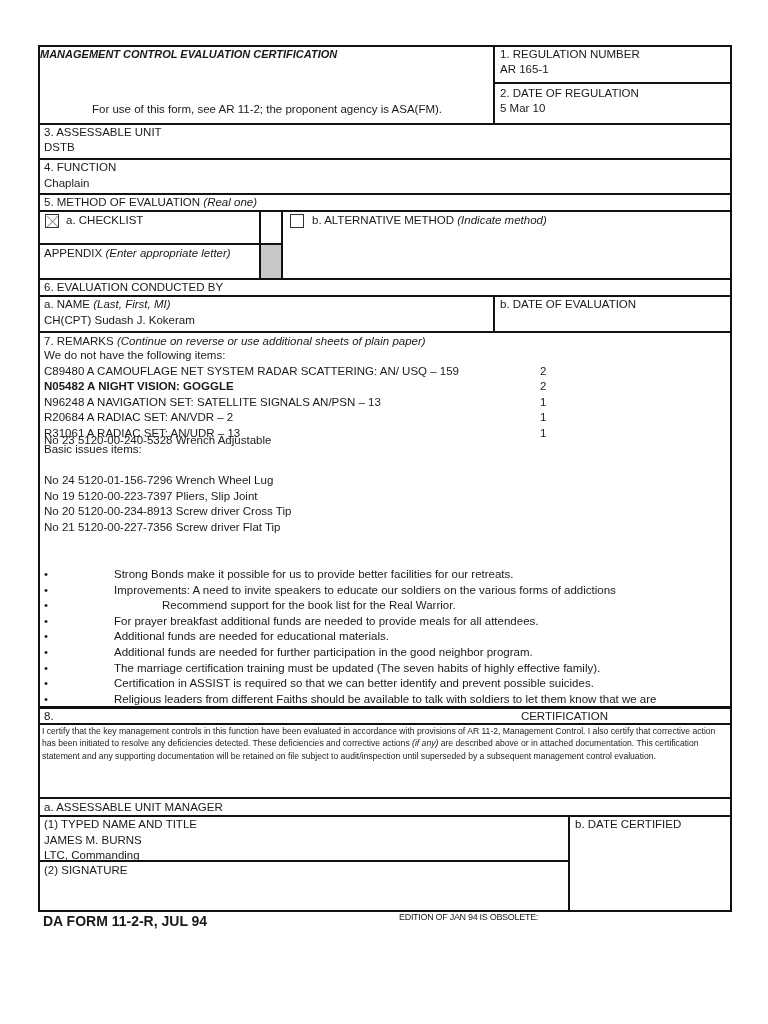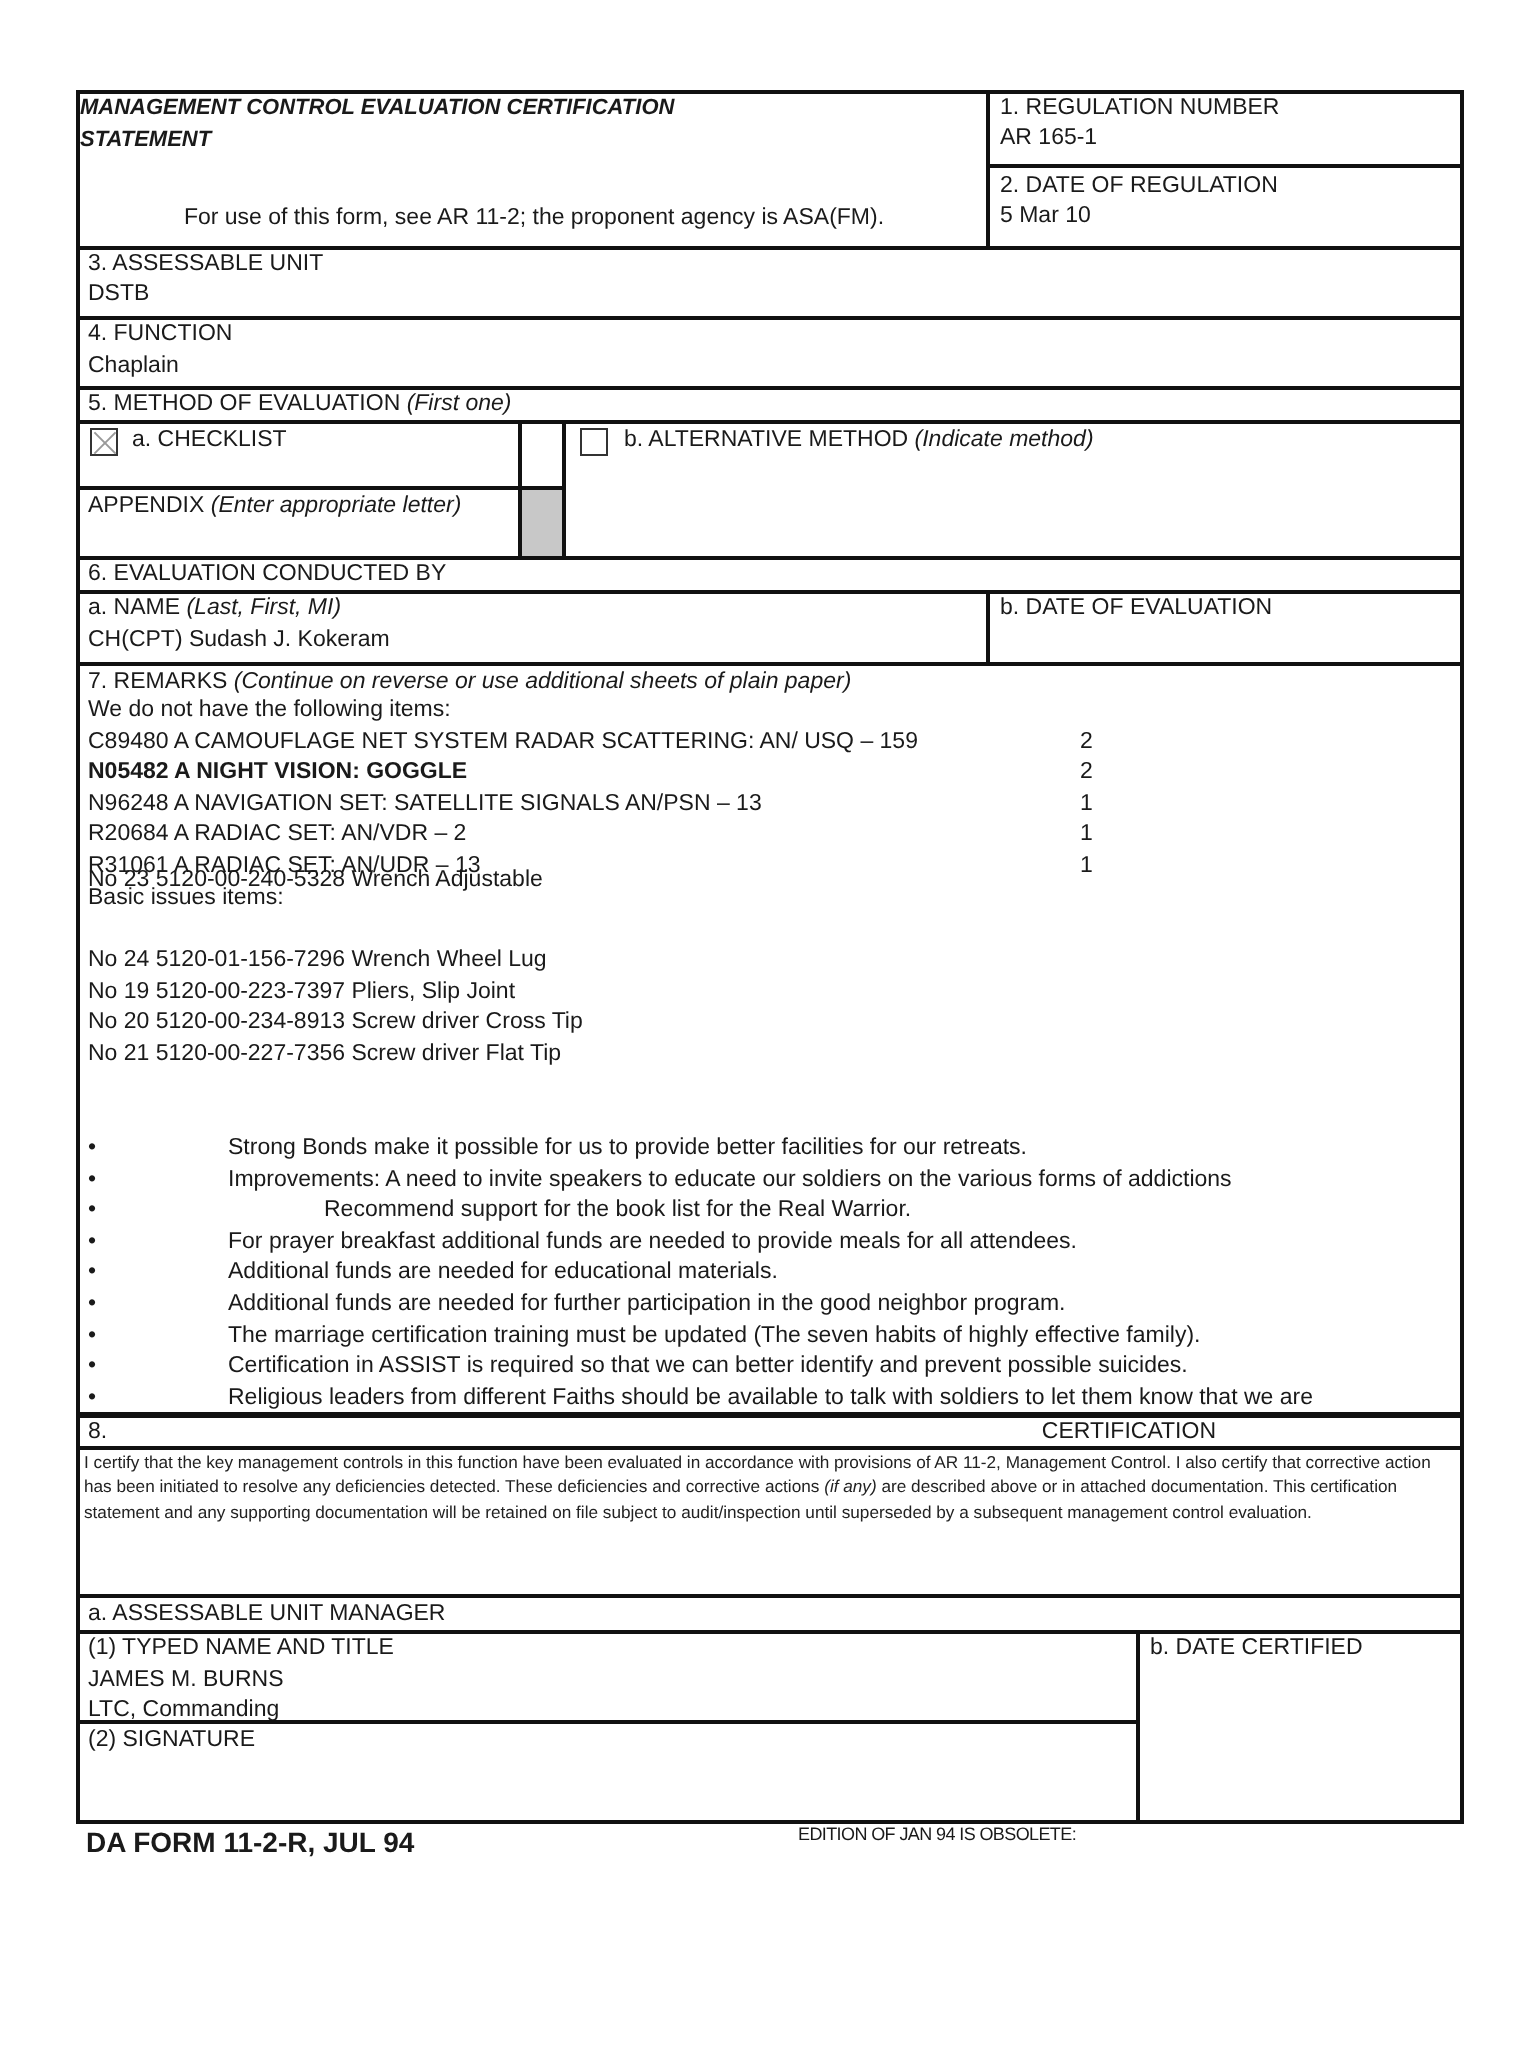--- a/index.html
+++ b/index.html
@@ -20,21 +20,20 @@
   .btext { position: absolute; left: 90px; white-space: nowrap; line-height: 15.5px; margin-left: 24px; }
   .cert-text { position: absolute; left: 42px; top: 725px; width: 686px; font-size: 8.6px; line-height: 12.4px; color: #222; }
 </style>
 </head>
 <body>
 
 <div class="abs bx" style="left:38px; top:45px; width:694px; height:867px;"></div>
 
 <div class="abs" style="left:40px; top:47px; width:454px; height:76px;">
   <div class="abs title" style="left:0; top:-1px; width:454px;">MANAGEMENT CONTROL EVALUATION CERTIFICATION</div>
-  <div class="abs title" style="left:0; top:15px; width:454px;">STATEMENT</div>
   <div class="abs" style="left:0; top:55px; width:454px; text-align:center; line-height:14px;">For use of this form, see AR 11-2; the proponent agency is ASA(FM).</div>
 </div>
 <div class="abs" style="left:493px; top:45px; width:2px; height:80px; background:#111;"></div>
 <div class="abs" style="left:495px; top:47px; width:235px; height:35px;">
   <span class="lbl" style="left:5px; top:0;">1.  REGULATION NUMBER</span>
   <span class="lbl" style="left:5px; top:15px;">AR 165-1</span>
 </div>
 <div class="abs" style="left:495px; top:82px; width:237px; height:2px; background:#111;"></div>
 <div class="abs" style="left:495px; top:84px; width:235px; height:39px;">
   <span class="lbl" style="left:5px; top:2px;">2.  DATE OF REGULATION</span>
@@ -50,21 +49,21 @@
 
 <div class="abs" style="left:40px; top:160px; width:690px; height:33px;">
   <span class="lbl" style="left:4px; top:0;">4.  FUNCTION</span>
   <span class="lbl" style="left:4px; top:16px;">Chaplain</span>
 </div>
 <div class="abs" style="left:38px; top:193px; width:694px; height:2px; background:#111;"></div>
 
 <div class="abs" style="left:40px; top:195px; width:690px; height:15px;">
   <span class="lbl" style="left:4px; top:0;">
     <span>5.  METHOD OF EVALUATION</span>
-    <span class="it">(First one)</span>
+    <span class="it">(Real one)</span>
   </span>
 </div>
 <div class="abs" style="left:38px; top:210px; width:694px; height:2px; background:#111;"></div>
 
 <div class="cb checked" style="left:45px; top:214px;"></div>
 <span class="lbl" style="left:66px; top:213px;">a.  CHECKLIST</span>
 <div class="abs" style="left:259px; top:212px; width:2px; height:66px; background:#111;"></div>
 <div class="abs" style="left:261px; top:212px; width:20px; height:31px;"></div>
 <div class="abs" style="left:281px; top:212px; width:2px; height:66px; background:#111;"></div>
 <div class="abs" style="left:38px; top:243px; width:245px; height:2px; background:#111;"></div>

